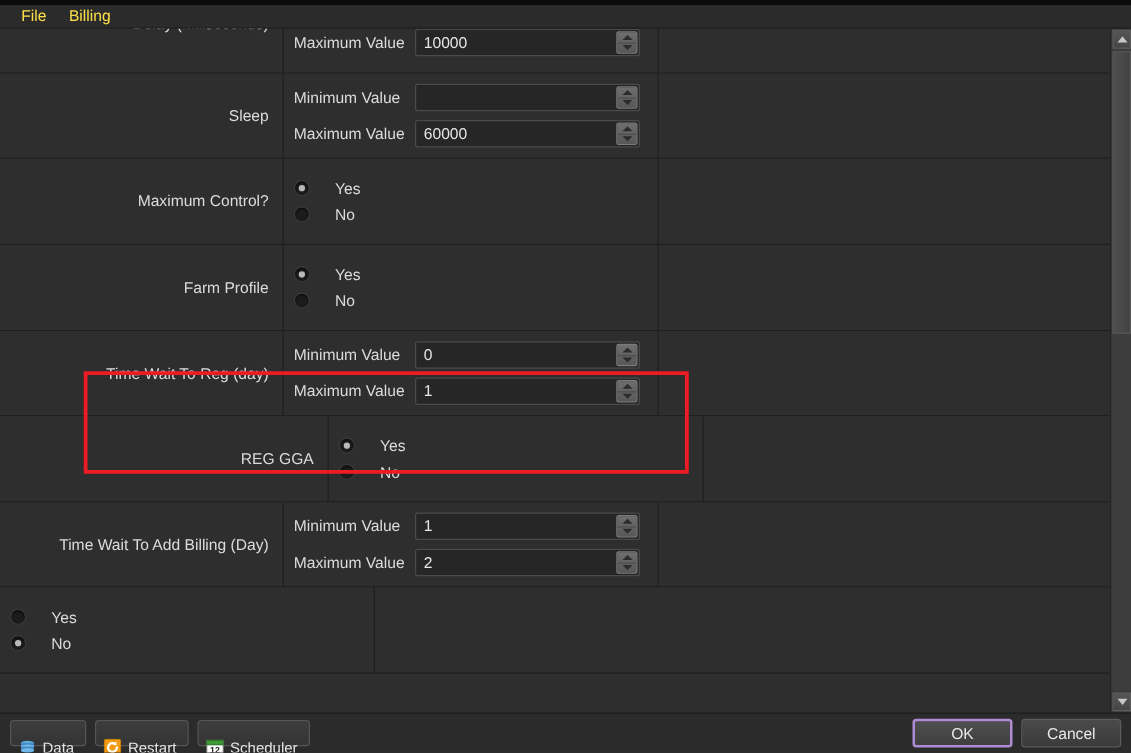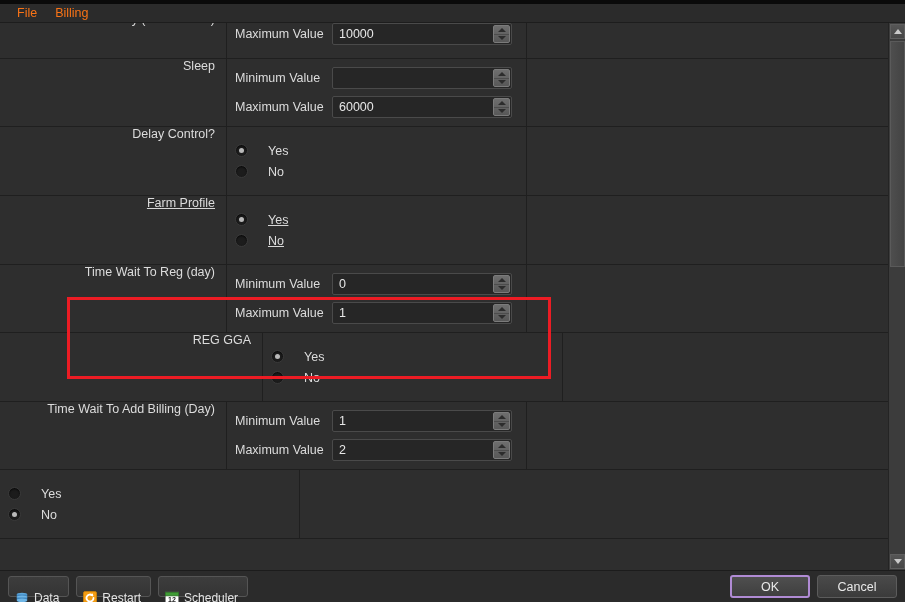--- a/index.html
+++ b/index.html
@@ -16,21 +16,21 @@
   .titlestrip{height:4px;background:#0a0a0a;}
 
   
   .menubar{
     height:19px;background:#2b2b2b;
     display:flex;align-items:center;
     border-bottom:1px solid #1d1d1d;
     padding-left:8px;box-sizing:border-box;
   }
   .menu-item{
-    padding:2px 9px;color:#f97316;font-size:12.5px;
+    padding:2px 9px;color:#fde047;font-size:12.5px;
     cursor:default;
   }
 
   
   .content-wrap{
     position:absolute;left:0;top:23px;right:0;bottom:32px;
     background:#2e2e2e;overflow:hidden;
   }
   .grid{
     position:absolute;left:0;top:0;width:888px;
@@ -39,21 +39,21 @@
   .row{
     display:flex;
     border-bottom:1px solid #1f1f1f;
     background:#2e2e2e;
     min-height:44px;
     box-sizing:border-box;
   }
   .cell-label{
     width:227px;min-width:227px;
     border-right:1px solid #1f1f1f;
-    display:flex;justify-content:flex-end;
+    display:flex;align-items:center;justify-content:flex-end;
     padding-right:11px;box-sizing:border-box;
     font-size:12.5px;color:#dcdcdc;
   }
   .cell-field{
     width:300px;min-width:300px;
     border-right:1px solid #1f1f1f;
     box-sizing:border-box;
     padding:8px 0 8px 8px;
     display:flex;flex-direction:column;justify-content:center;
     gap:7px;
@@ -244,35 +244,35 @@
                     <i class="tri-dn"></i>
                   </span>
                 </div>
               </div>
             </div>
           </div>
           <div class="cell-rest"></div>
         </div>
         <div class="row" style="min-height: 69px;">
           <div class="cell-label">
-            <span>Delay Control?</span>
+            <span>Maximum Control?</span>
           </div>
           <div class="cell-field">
             <div class="radio-line">
               <span class="radio on"></span>
               <span class="radio-label">Yes</span>
             </div>
             <div class="radio-line">
               <span class="radio"></span>
               <span class="radio-label">No</span>
             </div>
           </div>
           <div class="cell-rest"></div>
         </div>
-        <div class="row" style="min-height: 69px; text-decoration: underline;">
+        <div class="row" style="min-height: 69px;">
           <div class="cell-label">
             <span>Farm Profile</span>
           </div>
           <div class="cell-field">
             <div class="radio-line">
               <span class="radio on"></span>
               <span class="radio-label">Yes</span>
             </div>
             <div class="radio-line">
               <span class="radio"></span>

